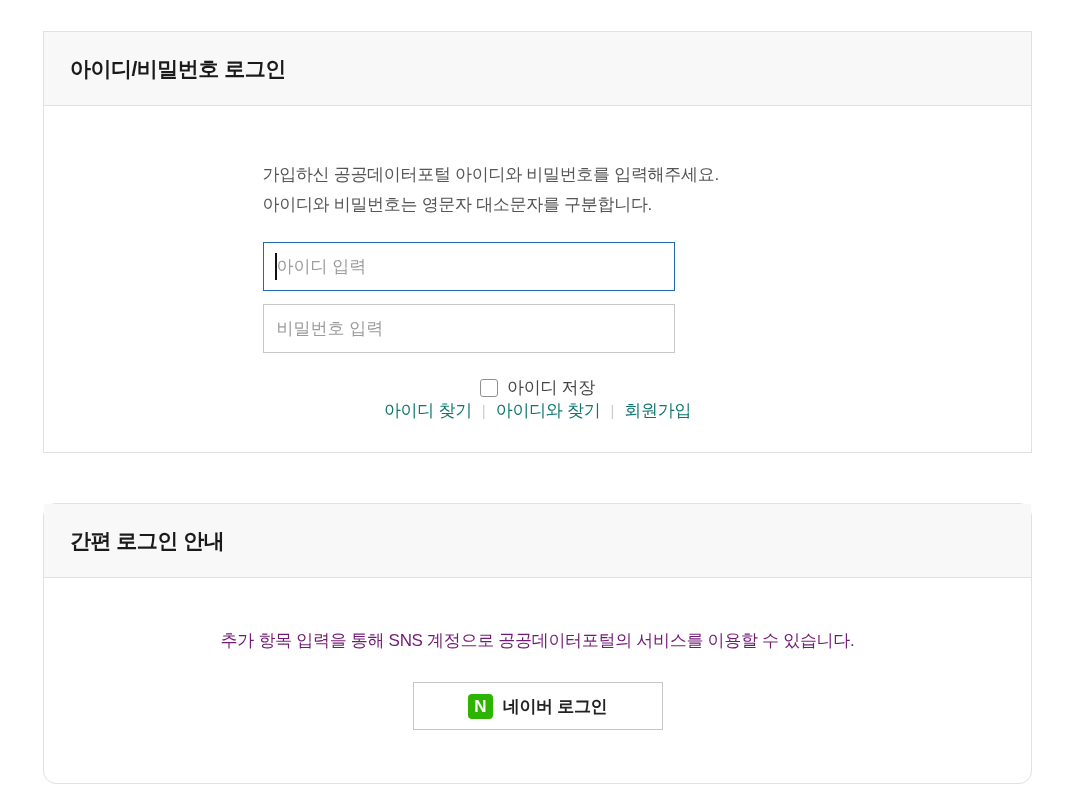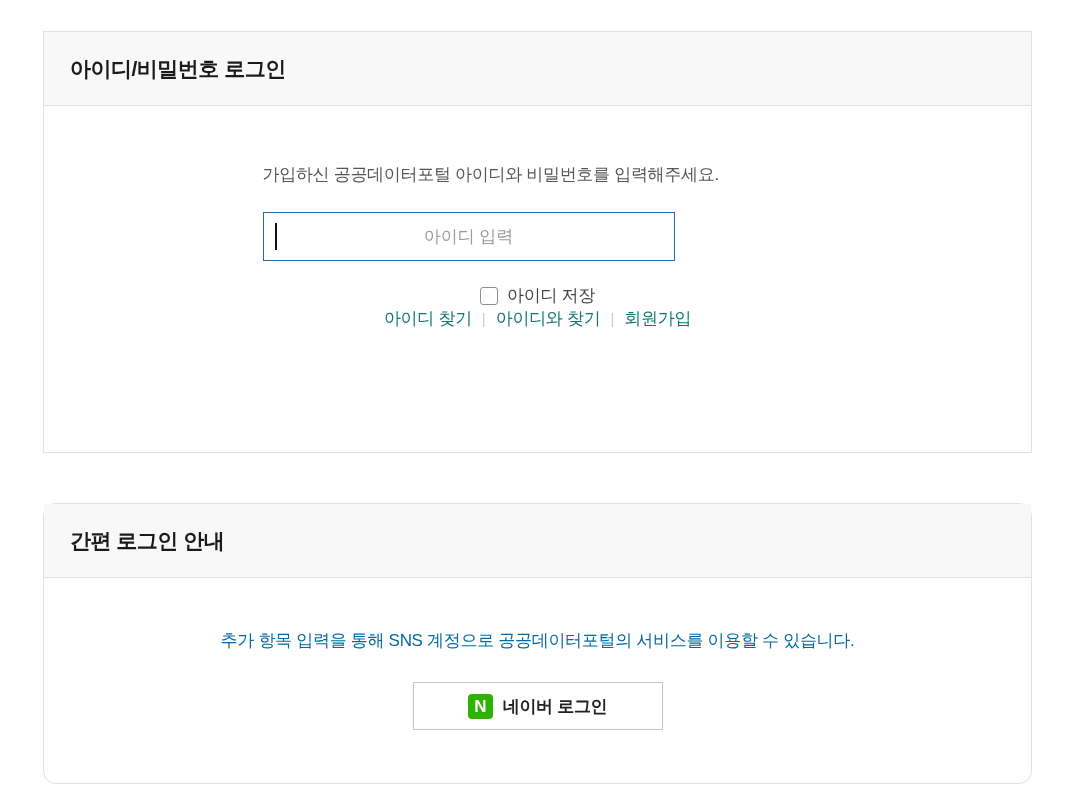--- a/index.html
+++ b/index.html
@@ -47,21 +47,20 @@
   .text-input {
     width: 412px; height: 49px;
     border: 1px solid #c8c8c8;
     background: #fff;
     padding: 0 13px;
     font-size: 17px;
     color: #3b82f6;
     font-family: inherit;
     outline: none;
     border-radius: 0;
-    text-align: center;
   }
   .text-input::placeholder { color: #9b9b9b; opacity: 1; }
   .text-input.focused { border: 1px solid #2269ae; }
   .caret {
     position: absolute;
     left: 12px; top: 11px;
     width: 2px; height: 27px;
     background: #111;
   }
   .login-btn {
@@ -103,21 +102,21 @@
     text-decoration: none;
     letter-spacing: -0.3px;
     cursor: pointer;
   }
   .link-sep { color: #ccc; padding: 0 10px; font-size: 15px; }
   
   .sns-body { text-align: center; }
   .sns-desc {
     margin-top: 51px;
     font-size: 17px;
-    color: #0369a1;
+    color: #701a75;
     letter-spacing: -0.3px;
   }
   .sns-buttons {
     margin-top: 30px;
     display: flex;
     justify-content: center;
     gap: 11px;
   }
   .sns-btn {
     width: 250px; height: 48px;
@@ -150,26 +149,30 @@
 </head>
 <body>
 
 <section class="panel panel-login">
   <div class="panel-header">
     <h2 class="panel-title">아이디/비밀번호 로그인</h2>
   </div>
   <div class="panel-body">
     <div class="form-col">
       <p class="desc-line">가입하신 공공데이터포털 아이디와 비밀번호를 입력해주세요.</p>
+      <p class="desc-line">아이디와 비밀번호는 영문자 대소문자를 구분합니다.</p>
 
       <div class="form-row">
         <div class="inputs-col">
           <div class="input-wrap">
             <input type="text" class="text-input focused" placeholder="아이디 입력" style="">
             <div class="caret"></div>
+          </div>
+          <div class="input-wrap">
+            <input type="password" class="text-input" placeholder="비밀번호 입력" style="">
           </div>
         </div>
       </div>
 
       <div class="options-row">
         <div class="save-wrap">
           <div class="checkbox"></div>
           <span class="save-label">아이디 저장</span>
         </div>
         <div class="links-wrap">

